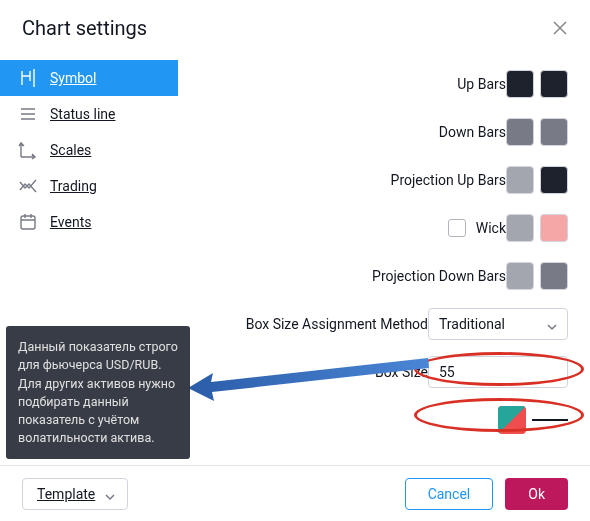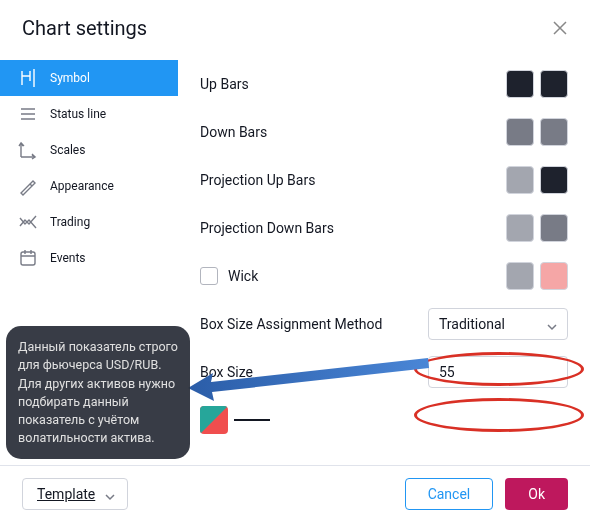--- a/index.html
+++ b/index.html
@@ -4,46 +4,46 @@
 <style>
   * { box-sizing: border-box; margin: 0; padding: 0; font-family: -apple-system, BlinkMacSystemFont, "Segoe UI", Roboto, Arial, sans-serif; }
   body { width: 590px; height: 521px; background: #fff; position: relative; overflow: hidden; color: #131722; }
   .dialog { width: 100%; height: 100%; display: flex; flex-direction: column; }
   .header { display: flex; align-items: center; justify-content: space-between; padding: 16px 22px 10px 22px; }
   .header-title { font-size: 20px; font-weight: 400; }
   .close { width: 16px; height: 16px; cursor: pointer; }
   .close svg { stroke: #888; stroke-width: 1.5; }
   .body { flex: 1; display: flex; min-height: 0; }
   .sidebar { width: 178px; padding-top: 10px; flex-shrink: 0; }
-  .nav-item { display: flex; align-items: center; gap: 12px; padding: 0 18px; height: 36px; font-size: 12px; color: #131722; cursor: pointer; }
+  .nav-item { display: flex; align-items: center; gap: 12px; padding: 0 18px; height: 36px; font-size: 14px; color: #131722; cursor: pointer; text-decoration: underline; }
   .nav-item.active { background: #2196f3; color: #fff; }
   .nav-item .icon { width: 20px; height: 20px; display: flex; align-items: center; justify-content: center; }
   .nav-item.active .icon svg { stroke: #fff; }
   .nav-item .icon svg { stroke: #787b86; fill: none; stroke-width: 1.4; }
   .content { flex: 1; padding: 10px 22px 0 22px; overflow: hidden; position: relative; }
-  .row { display: flex; align-items: center; justify-content: space-between; height: 48px; font-size: 14px; color: #131722; }
+  .row { display: flex; align-items: center; justify-content: flex-end; height: 48px; font-size: 14px; color: #131722; }
   .row-label { display: flex; align-items: center; gap: 10px; }
   .swatches { display: flex; gap: 6px; }
   .swatch { width: 28px; height: 28px; border-radius: 4px; border: 1px solid #d1d4dc; }
   .checkbox { width: 18px; height: 18px; border: 1.5px solid #b2b5be; border-radius: 3px; display: flex; align-items: center; justify-content: center; }
   .checkbox.checked { background: #2196f3; border-color: #2196f3; }
   .checkbox.checked::after { content: ""; width: 4px; height: 8px; border: solid #fff; border-width: 0 2px 2px 0; transform: rotate(45deg); margin-top: -2px; }
   .select { height: 32px; width: 140px; border: 1px solid #d1d4dc; border-radius: 4px; display: flex; align-items: center; justify-content: space-between; padding: 0 10px; font-size: 14px; color: #131722; cursor: pointer; }
   .chev { width: 10px; height: 10px; }
   .chev svg { stroke: #787b86; stroke-width: 1.5; fill: none; }
   .input { height: 32px; width: 140px; border: 1px solid #d1d4dc; border-radius: 4px; padding: 0 10px; font-size: 14px; display: flex; align-items: center; }
   .ellipse { position: absolute; border: 3px solid #d93025; border-radius: 50%; pointer-events: none; }
   .e1 { right: 6px; top: 302px; width: 170px; height: 34px; }
   .e2 { right: 6px; top: 348px; width: 170px; height: 34px; }
   .lastline-swatch { width: 28px; height: 28px; border-radius: 4px; overflow: hidden; position: relative; }
   .lastline-swatch .tri1 { position: absolute; inset: 0; background: #f04e4e; }
   .lastline-swatch .tri2 { position: absolute; inset: 0; background: #26a69a; clip-path: polygon(0 0, 100% 0, 0 100%); }
   .line-chip { width: 36px; height: 8px; position: relative; display: flex; align-items: center; }
   .line-chip::before { content: ""; flex: 1; height: 2px; background: #131722; }
-  .tooltip { position: absolute; left: 6px; bottom: 62px; width: 184px; background: #2a2e39ee; color: #e0e0e0; font-size: 12.5px; line-height: 1.45; padding: 12px 12px; border-radius: 15px; }
+  .tooltip { position: absolute; left: 6px; bottom: 62px; width: 184px; background: #2a2e39ee; color: #e0e0e0; font-size: 12.5px; line-height: 1.45; padding: 12px 12px; border-radius: 3px; }
   .footer { height: 56px; border-top: 1px solid #e0e3eb; display: flex; align-items: center; justify-content: space-between; padding: 0 22px; }
   .template-btn { height: 32px; border: 1px solid #d1d4dc; border-radius: 4px; padding: 0 12px 0 14px; display: flex; align-items: center; gap: 10px; font-size: 14px; color: #131722; cursor: pointer; text-decoration: underline; }
   .footer-right { display: flex; gap: 12px; }
   .btn { height: 32px; padding: 0 22px; border-radius: 4px; font-size: 14px; display: flex; align-items: center; justify-content: center; cursor: pointer; border: 1px solid transparent; }
   .btn-cancel { border-color: #2196f3; color: #2196f3; background: #fff; }
   .btn-ok { background: #be185d; color: #fff; }
   .arrow-svg { position: absolute; left: 178px; top: 338px; pointer-events: none; }
 </style>
 </head>
 <body>
@@ -84,28 +84,20 @@
               <path d="M3 17V3 M3 17h14 M3 3l3 3 M3 3l-0 0 M17 17l-3-3 M3 3l-0 0"></path>
               <path d="M3 3 L6 6 M3 3 L0 6" stroke="none"></path>
               <path d="M1 6 L3 3 L5 6 M14 15 L17 17 L14 19"></path>
             </svg>
           </span>
         <span>Scales</span>
       </div>
       <div class="nav-item">
         <span class="icon">
             <svg viewBox="0 0 20 20">
-              <path d="M3 17 L12 8 L14 10 L5 19z M12 8 L15 5 L17 7 L14 10"></path>
-            </svg>
-          </span>
-        <span>Appearance</span>
-      </div>
-      <div class="nav-item">
-        <span class="icon">
-            <svg viewBox="0 0 20 20">
               <path d="M2 14 L7 8 L11 12 L18 4 M2 6 L7 12 L11 8 L18 16"></path>
             </svg>
           </span>
         <span>Trading</span>
       </div>
       <div class="nav-item">
         <span class="icon">
             <svg viewBox="0 0 20 20">
               <rect x="3" y="4" width="14" height="13" rx="2"></rect>
               <path d="M3 8h14 M7 2v4 M13 2v4"></path>
@@ -131,39 +123,39 @@
           <div class="swatch" style="background:#787b86"></div>
           <div class="swatch" style="background:#787b86"></div>
         </div>
       </div>
 
       <div class="row">
         <span>Projection Up Bars</span>
         <div class="swatches">
           <div class="swatch" style="background:#a3a6af"></div>
           <div class="swatch" style="background:#1e222d"></div>
-        </div>
-      </div>
-
-      <div class="row">
-        <span>Projection Down Bars</span>
-        <div class="swatches">
-          <div class="swatch" style="background:#a3a6af"></div>
-          <div class="swatch" style="background:#787b86"></div>
         </div>
       </div>
 
       <div class="row">
         <div class="row-label">
           <div class="checkbox"></div>
           <span>Wick</span>
         </div>
         <div class="swatches">
           <div class="swatch" style="background:#a3a6af"></div>
           <div class="swatch" style="background:#f5a6a6"></div>
+        </div>
+      </div>
+
+      <div class="row">
+        <span>Projection Down Bars</span>
+        <div class="swatches">
+          <div class="swatch" style="background:#a3a6af"></div>
+          <div class="swatch" style="background:#787b86"></div>
         </div>
       </div>
 
       <div class="row">
         <span>Box Size Assignment Method</span>
         <div class="select">
           <span>Traditional</span>
           <span class="chev"><svg viewBox="0 0 10 10">
                 <path d="M1 3 L5 7 L9 3"></path>
               </svg></span>

